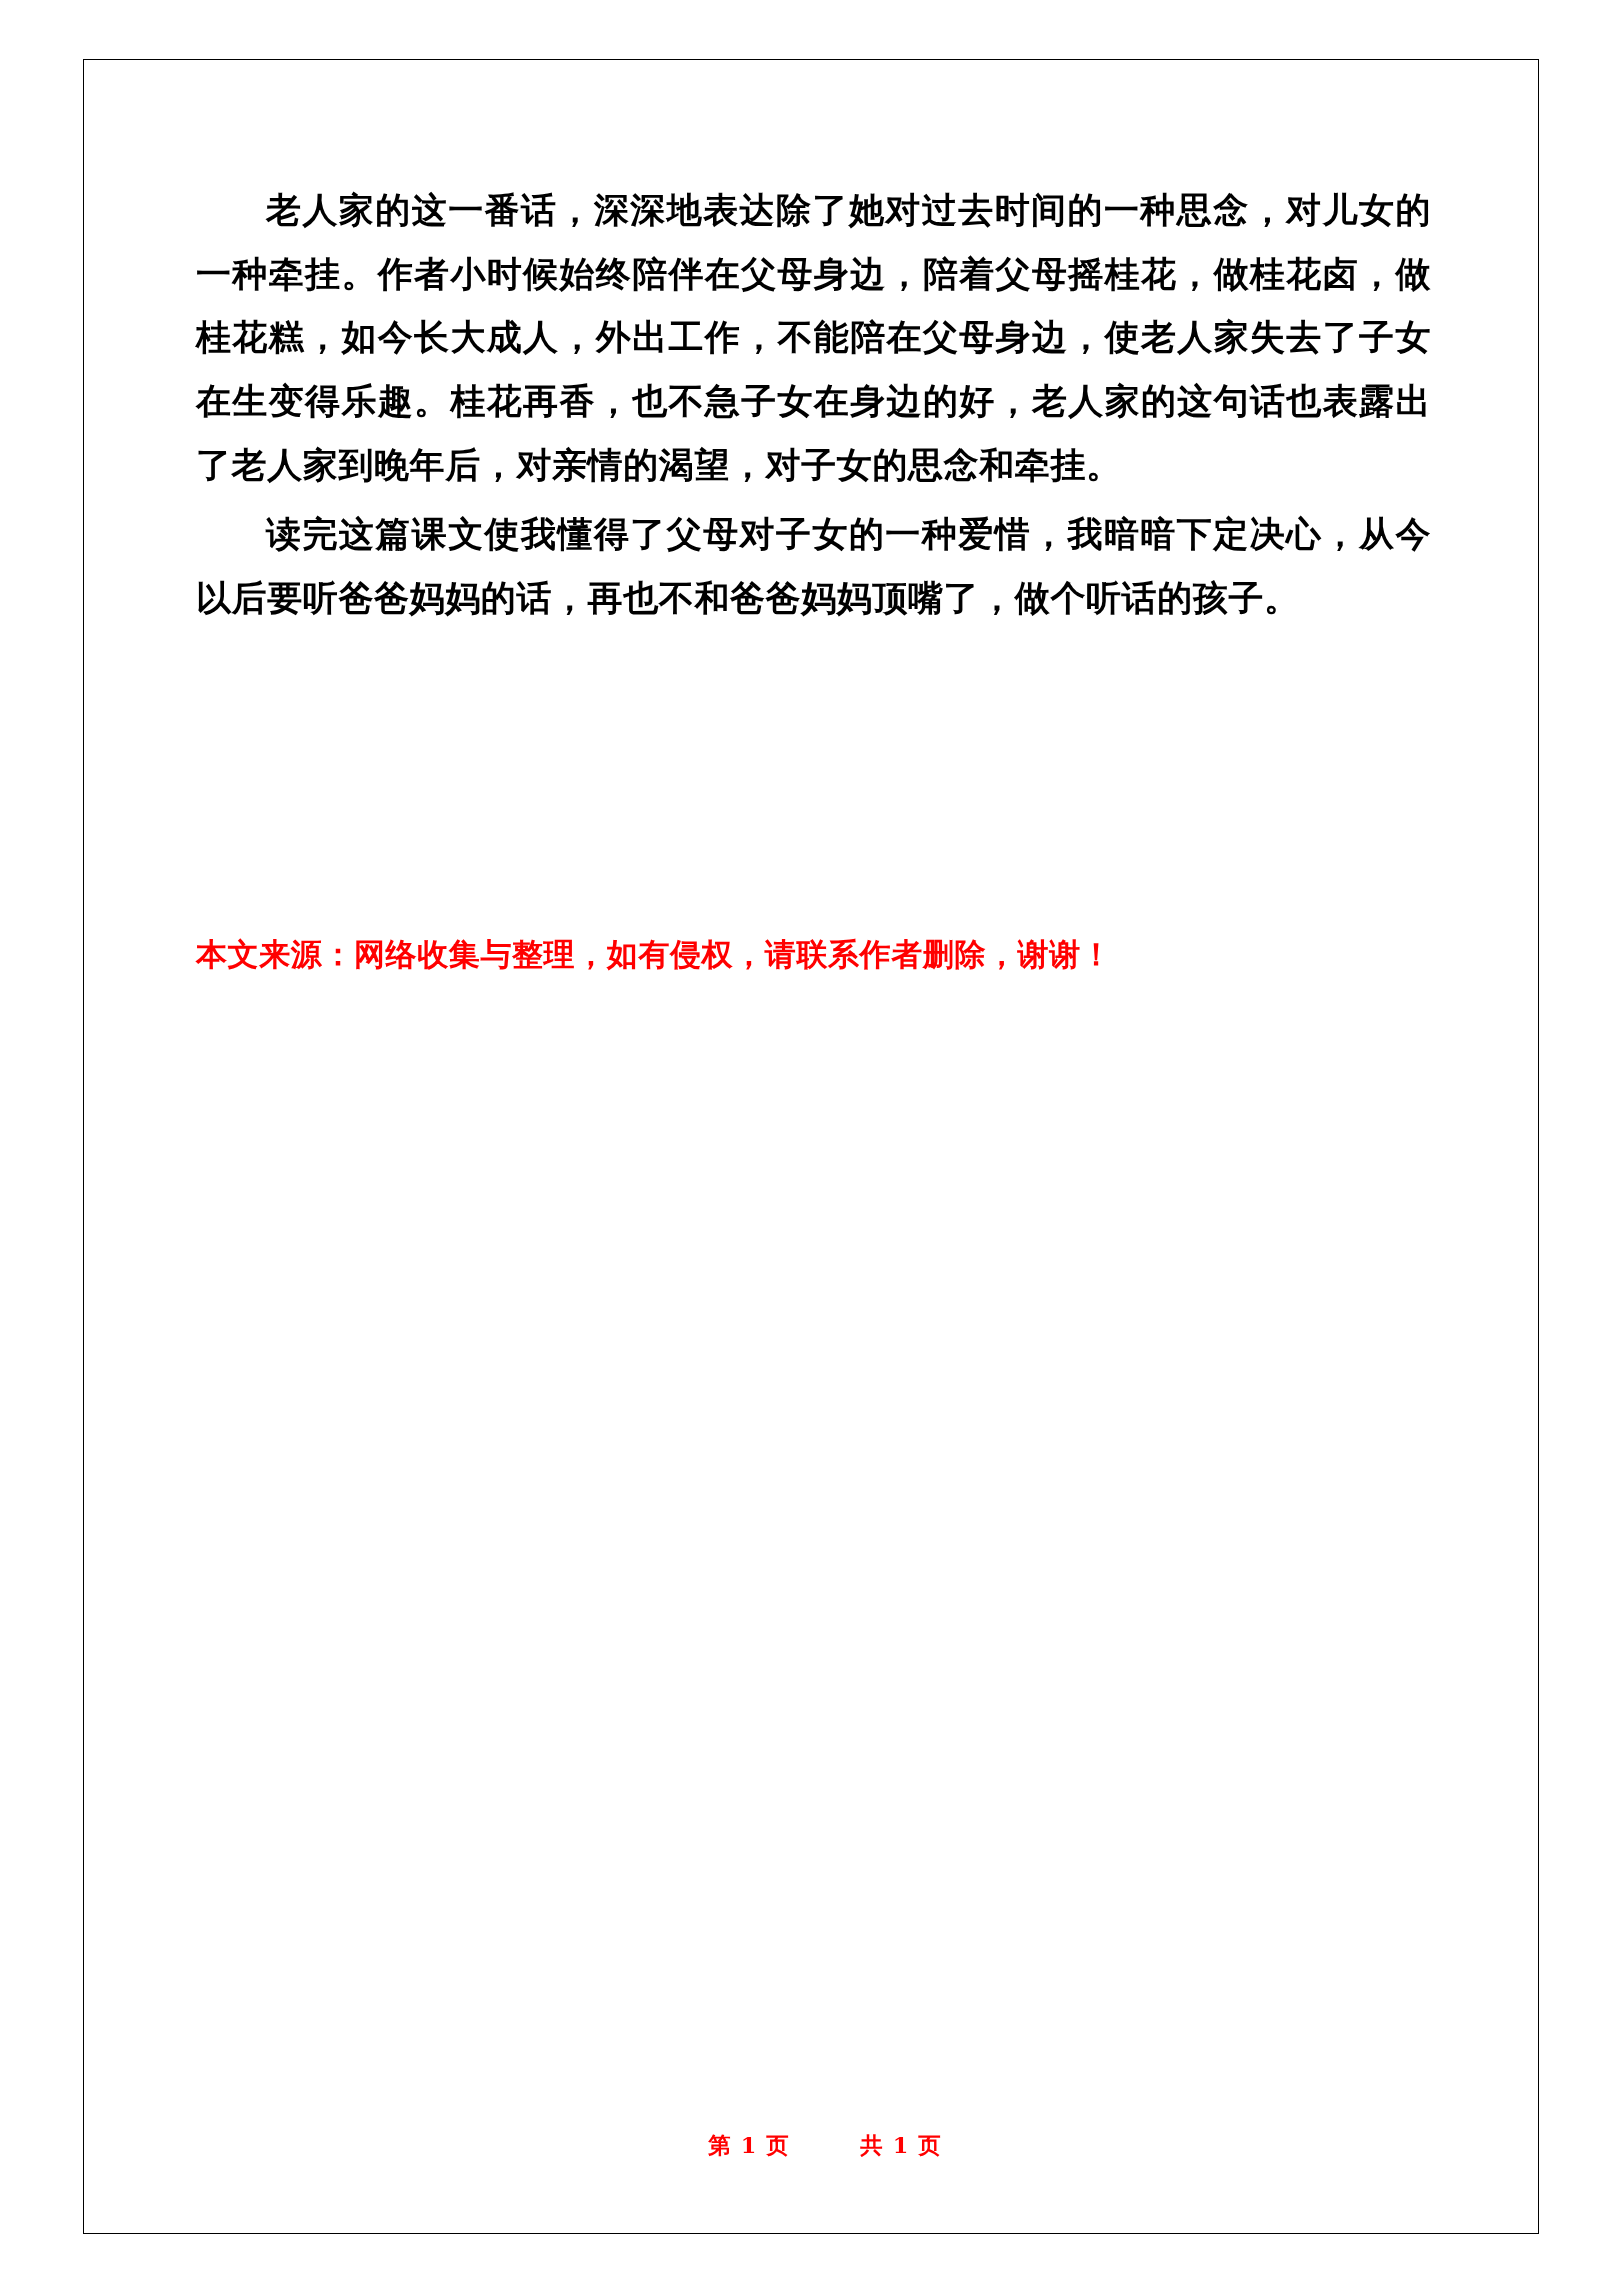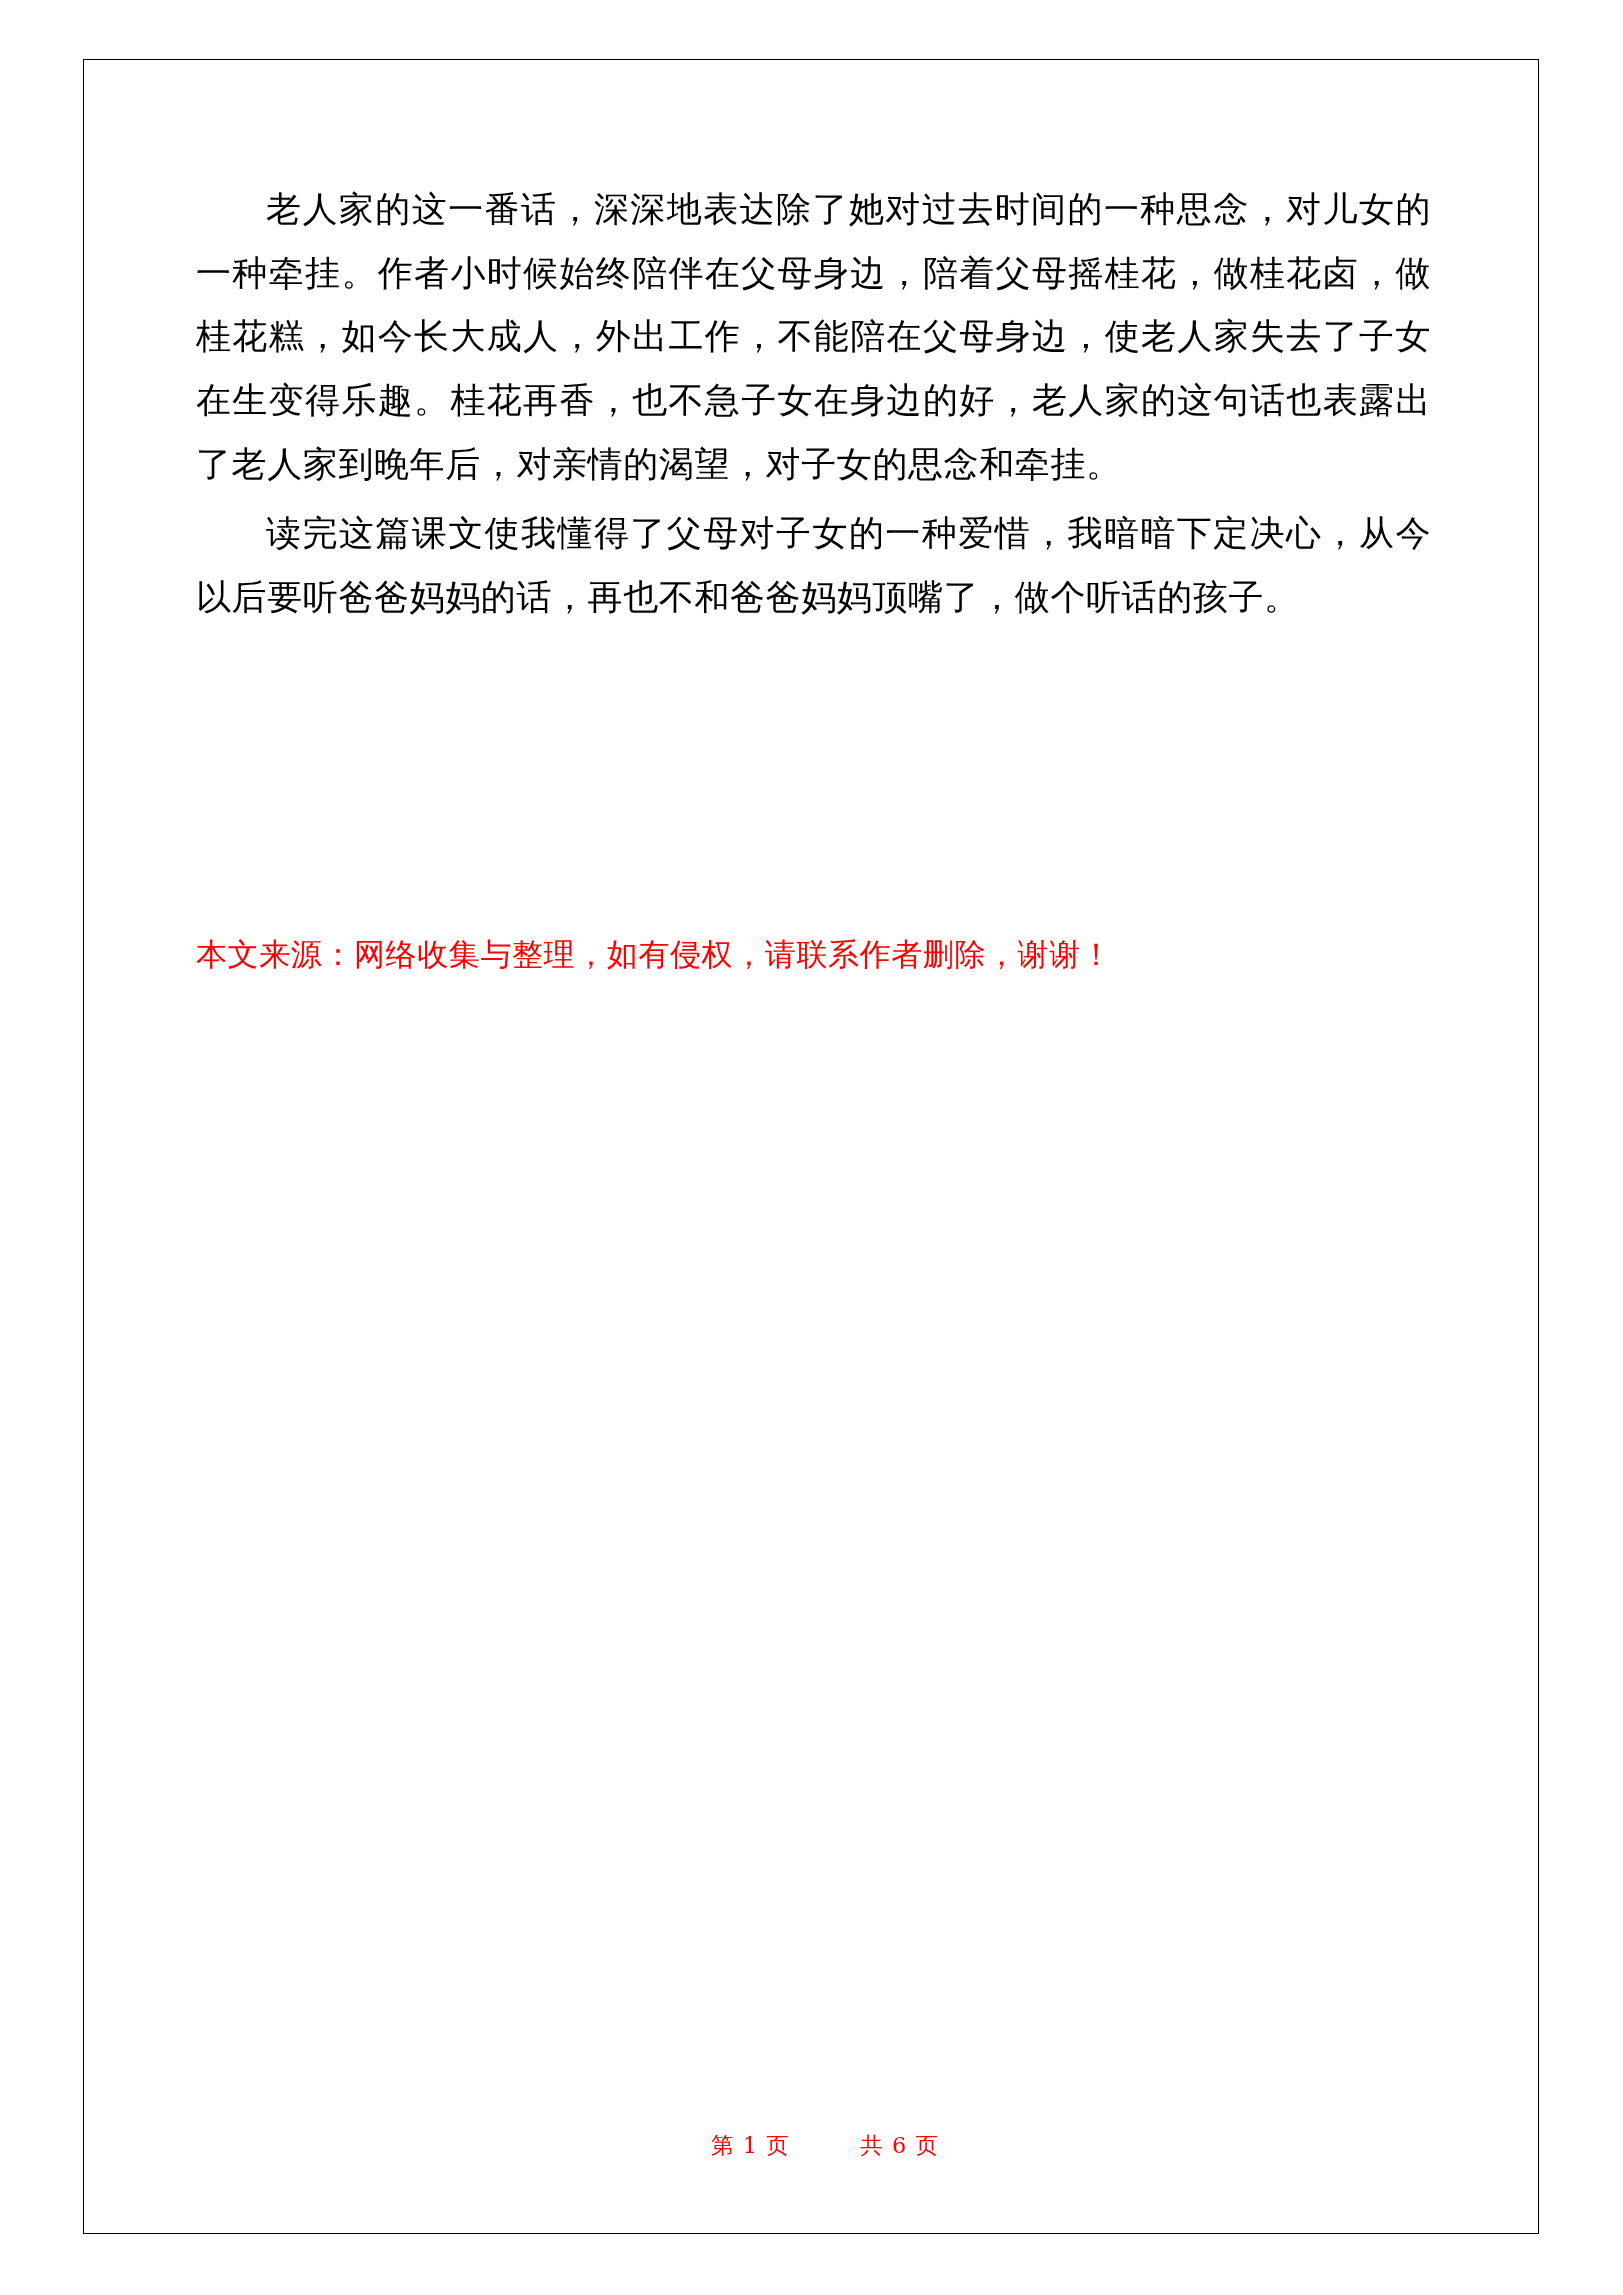--- a/index.html
+++ b/index.html
@@ -14,20 +14,21 @@
   }
   .page {
     position: absolute;
     left: 83px;
     top: 59px;
     width: 1456px;
     height: 2175px;
     border: 1.7px solid #000000;
     box-sizing: border-box;
     background: #ffffff;
+    font-weight: bold;
   }
   .content {
     position: absolute;
     left: 112px;
     top: 118px;
     right: 107px;
   }
   .para {
     font-size: 35px;
     line-height: 1.82;
@@ -71,16 +72,16 @@
 </head>
 <body>
 
 <div class="page">
   <div class="content">
     <p class="para">老人家的这一番话，深深地表达除了她对过去时间的一种思念，对儿女的一种牵挂。作者小时候始终陪伴在父母身边，陪着父母摇桂花，做桂花卤，做桂花糕，如今长大成人，外出工作，不能陪在父母身边，使老人家失去了子女在生变得乐趣。桂花再香，也不急子女在身边的好，老人家的这句话也表露出了老人家到晚年后，对亲情的渴望，对子女的思念和牵挂。</p>
     <p class="para source-note">本文来源：网络收集与整理，如有侵权，请联系作者删除，谢谢！</p>
     <p class="para">读完这篇课文使我懂得了父母对子女的一种爱惜，我暗暗下定决心，从今以后要听爸爸妈妈的话，再也不和爸爸妈妈顶嘴了，做个听话的孩子。</p>
   </div>
   <div class="footer">
-    <span>第 1 页</span><span class="gap"></span><span>共 6 页</span>
+    <span>第 1 页</span><span class="gap"></span><span>共 1 页</span>
   </div>
 </div>
 
 
 </body></html>

